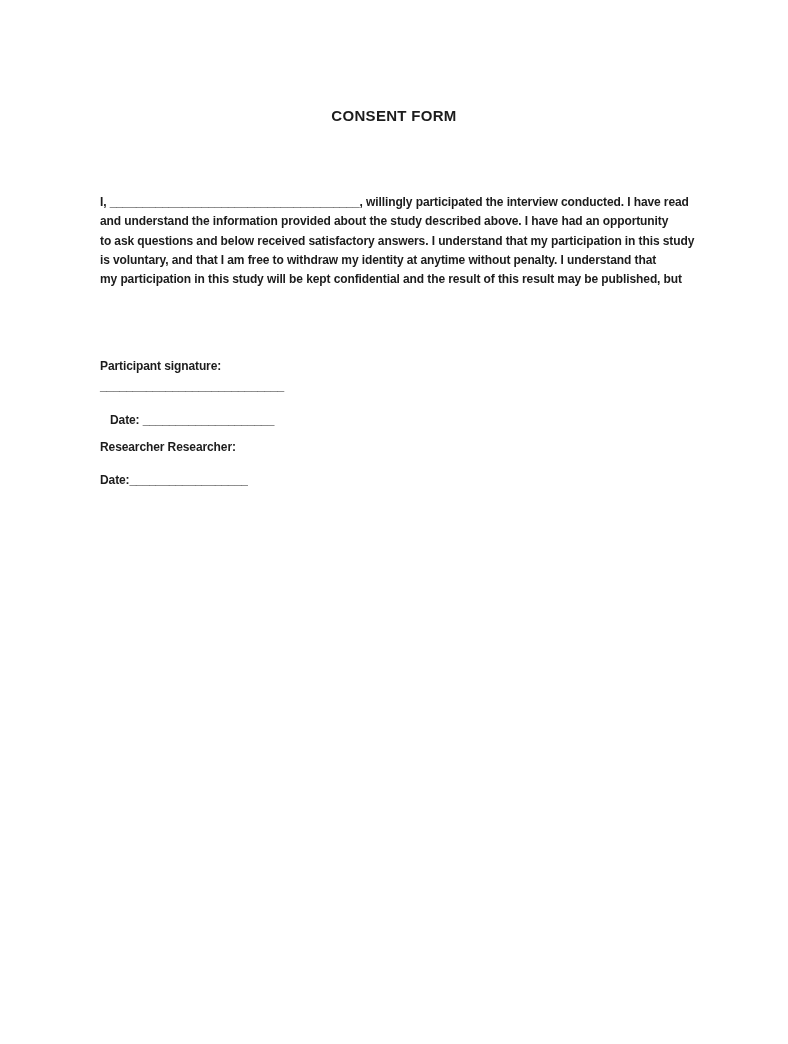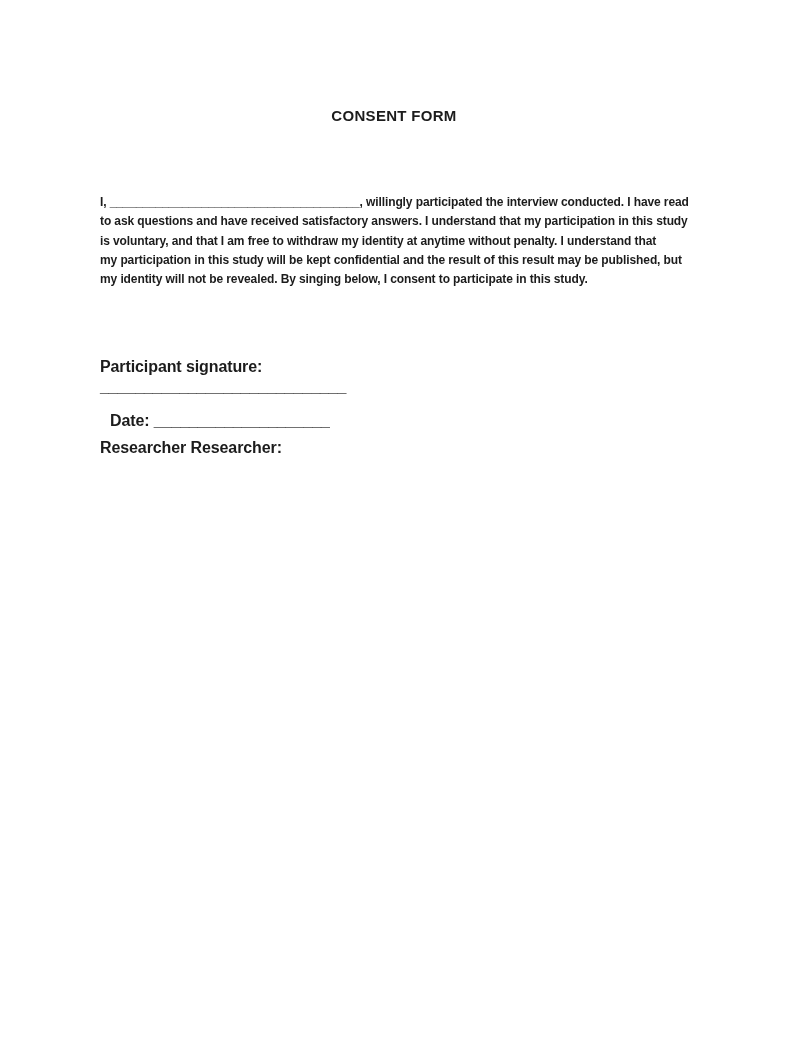--- a/index.html
+++ b/index.html
@@ -29,46 +29,47 @@
     margin: 68px 80px 0 100px;
     font-size: 12px;
     line-height: 19.3px;
     letter-spacing: -0.1px;
   }
   .body-line {
     white-space: nowrap;
   }
   .sig-section {
     margin-left: 100px;
-    font-size: 16px;
+    font-size: 12px;
     line-height: 19px;
     letter-spacing: -0.1px;
   }
   .sig-label-participant   { margin-top: 68px; }
   .sig-line-participant    { margin-top: 1px;  white-space: nowrap; }
   .date-participant        { margin-top: 15px; white-space: nowrap; margin-left: 10px; }
   .sig-label-researcher    { margin-top: 8px;  }
   .sig-line-researcher     { margin-top: 8px;  white-space: nowrap; }
   .date-researcher         { margin-top: 14px; white-space: nowrap; }
 </style>
 </head>
 <body>
 
 <div class="page">
 
   <div class="doc-title">CONSENT FORM</div>
 
   <div class="consent-paragraph">
     <div class="body-line">I, ______________________________________, willingly participated the interview conducted. I have read</div>
-    <div class="body-line">to ask questions and have received satisfactory answers. I understand that my participation in this study</div>
+    <div class="body-line">and understand the information provided about the study described above. I have had an opportunity</div>
+    <div class="body-line">to ask questions and below received satisfactory answers. I understand that my participation in this study</div>
     <div class="body-line">is voluntary, and that I am free to withdraw my identity at anytime without penalty. I understand that</div>
     <div class="body-line">my participation in this study will be kept confidential and the result of this result may be published, but</div>
-    <div class="body-line">my identity will not be revealed. By singing below, I consent to participate in this study.</div>
   </div>
 
   <div class="sig-section">
     <div class="sig-label-participant">Participant signature:</div>
     <div class="sig-line-participant">____________________________</div>
     <div class="date-participant">Date: ____________________</div>
     <div class="sig-label-researcher">Researcher Researcher:</div>
+    <div class="date-researcher">Date:__________________</div>
   </div>
 
 </div>
 
 </body></html>

